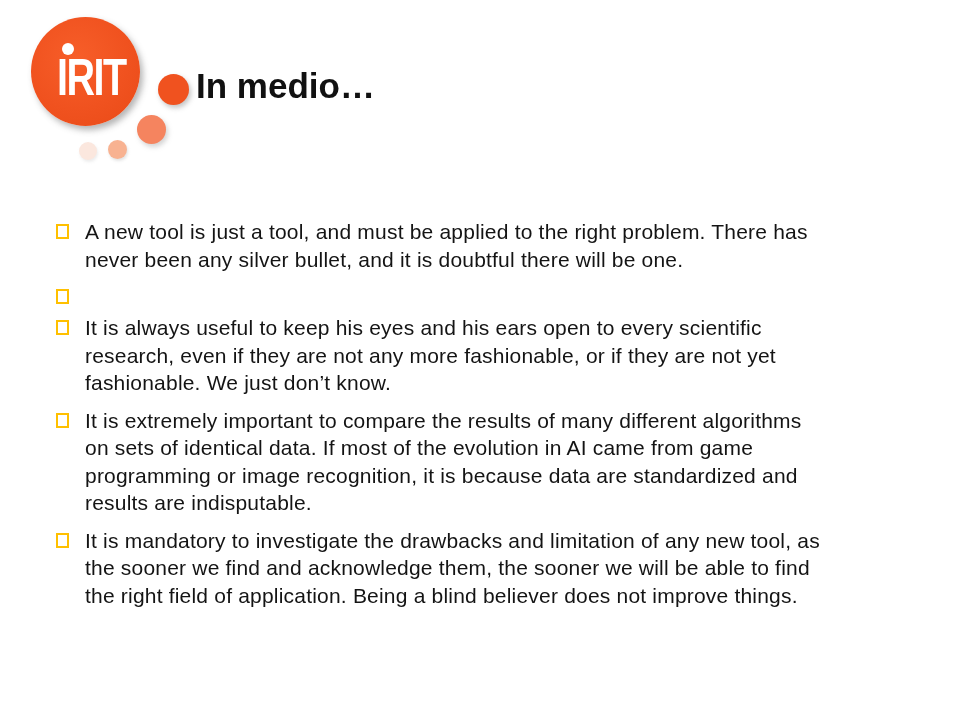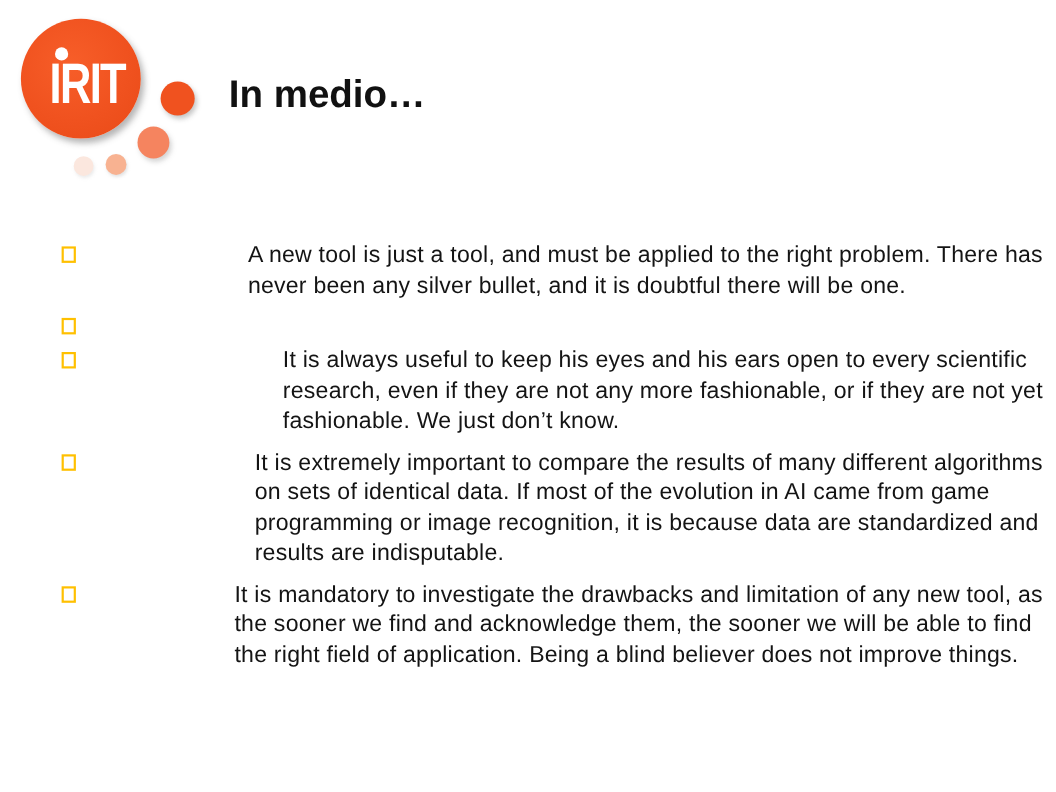--- a/index.html
+++ b/index.html
@@ -14,21 +14,21 @@
   *{box-sizing:border-box;margin:0;padding:0;}
   html,body{width:960px;height:720px;}
   body{
     position:relative;
     background:var(--bg);
     font-family:"Liberation Sans", sans-serif;
     overflow:hidden;
   }
 
   
-  .logo{position:absolute;left:0;top:0;width:220px;height:180px;}
+  .logo{position:absolute;left:12px;top:0;width:220px;height:180px;}
   .logo-circle{
     position:absolute;left:19px;top:17px;width:109px;height:109px;
     border-radius:50%;
     background:radial-gradient(circle at 42% 38%, #F75E29 0%, #F0521F 55%, #E94A17 100%);
     box-shadow:3px 4px 6px rgba(90,90,90,.45);
   }
   .logo-i-dot{
     position:absolute;left:31px;top:26px;width:12px;height:12px;
     border-radius:50%;background:#fff;
   }
@@ -40,31 +40,31 @@
     white-space:nowrap;
   }
   .trail{position:absolute;border-radius:50%;}
   .trail.t1{left:146px;top:74px;width:31px;height:31px;background:var(--orange);box-shadow:2px 3px 5px rgba(110,110,110,.4);}
   .trail.t2{left:125px;top:115px;width:29px;height:29px;background:var(--trail2);box-shadow:2px 3px 5px rgba(130,130,130,.35);}
   .trail.t3{left:96px;top:140px;width:19px;height:19px;background:var(--trail3);box-shadow:1px 2px 3px rgba(160,160,160,.3);}
   .trail.t4{left:67px;top:142px;width:18px;height:18px;background:var(--trail4);box-shadow:1px 2px 3px rgba(180,180,180,.25);}
 
   
   .title{
-    position:absolute;left:208px;top:66px;
+    position:absolute;left:196px;top:66px;
     font-size:35px;font-weight:700;color:#111;
     white-space:nowrap;
   }
 
   
   .content{
     position:absolute;left:56px;top:218px;width:892px;
   }
   .bullet-row{
-    display:flex;align-items:flex-start;margin-bottom:10px;justify-content:space-between;
+    display:flex;align-items:flex-start;margin-bottom:10px;
   }
   .bullet-marker{
     flex:0 0 auto;
     width:13px;height:15px;
     border:2px solid var(--gold);
     background:transparent;
     margin:6px 16px 0 0;
   }
   .bullet-text{
     font-size:21px;line-height:27.5px;

